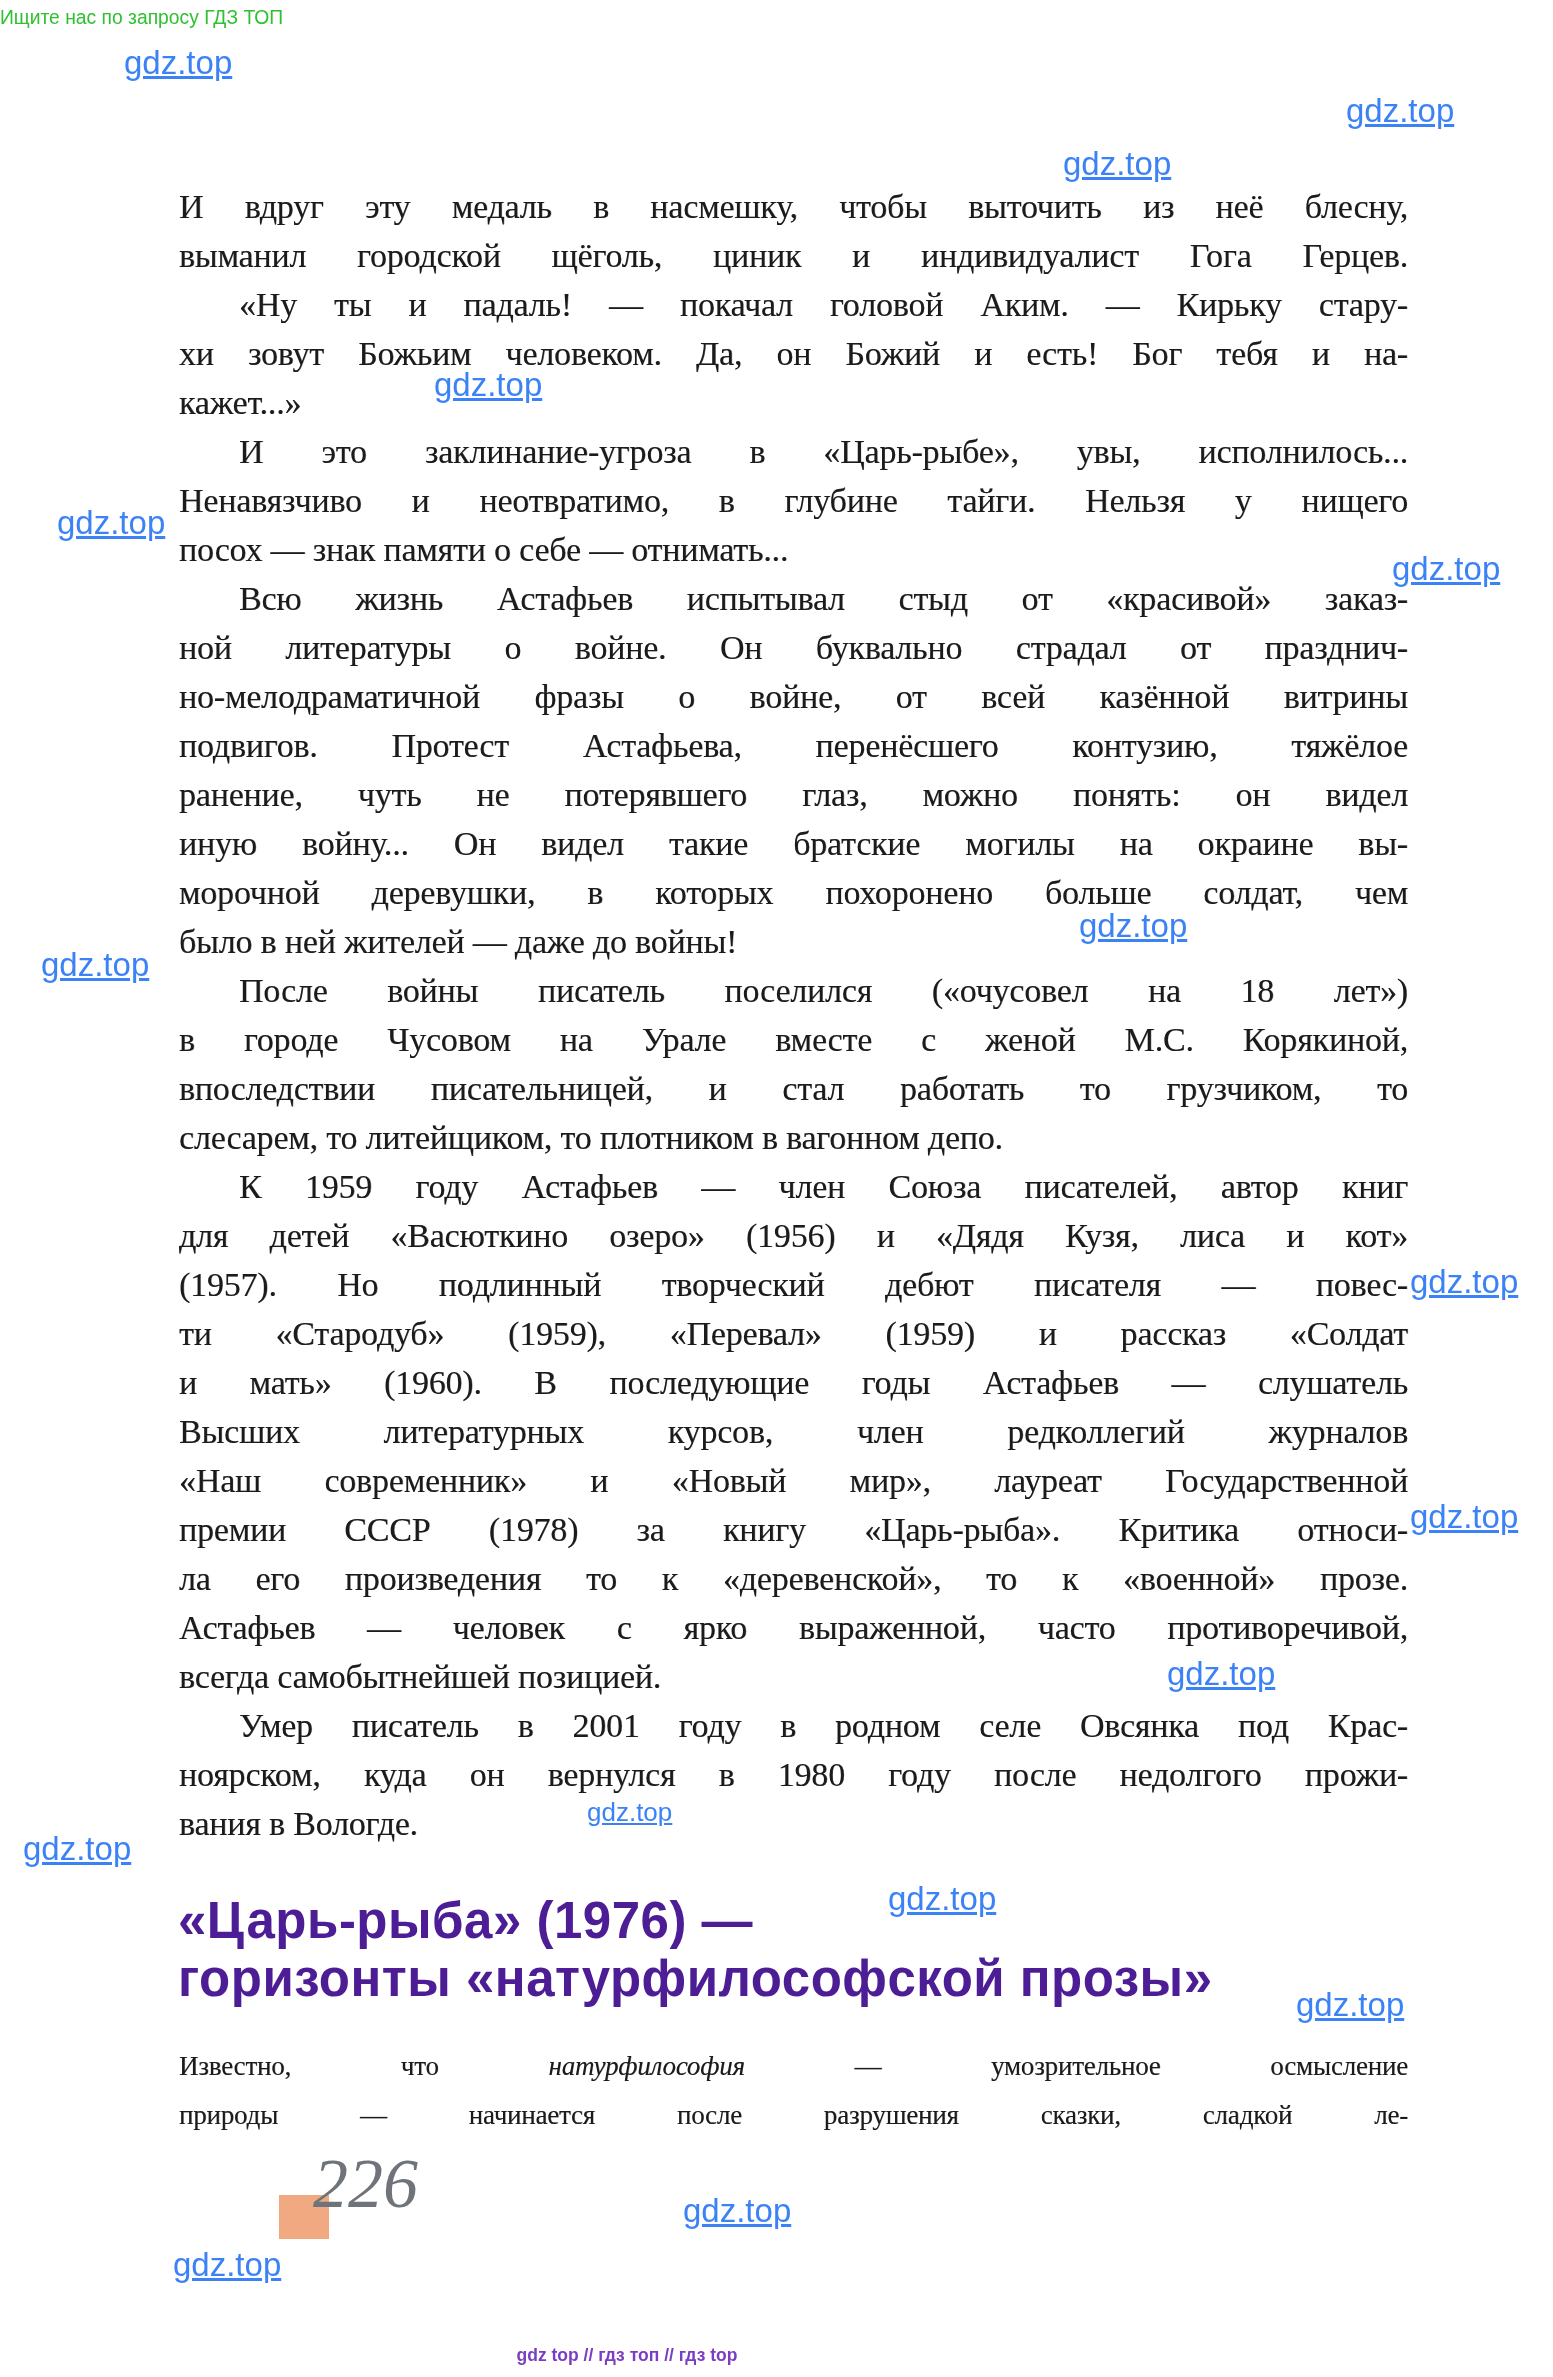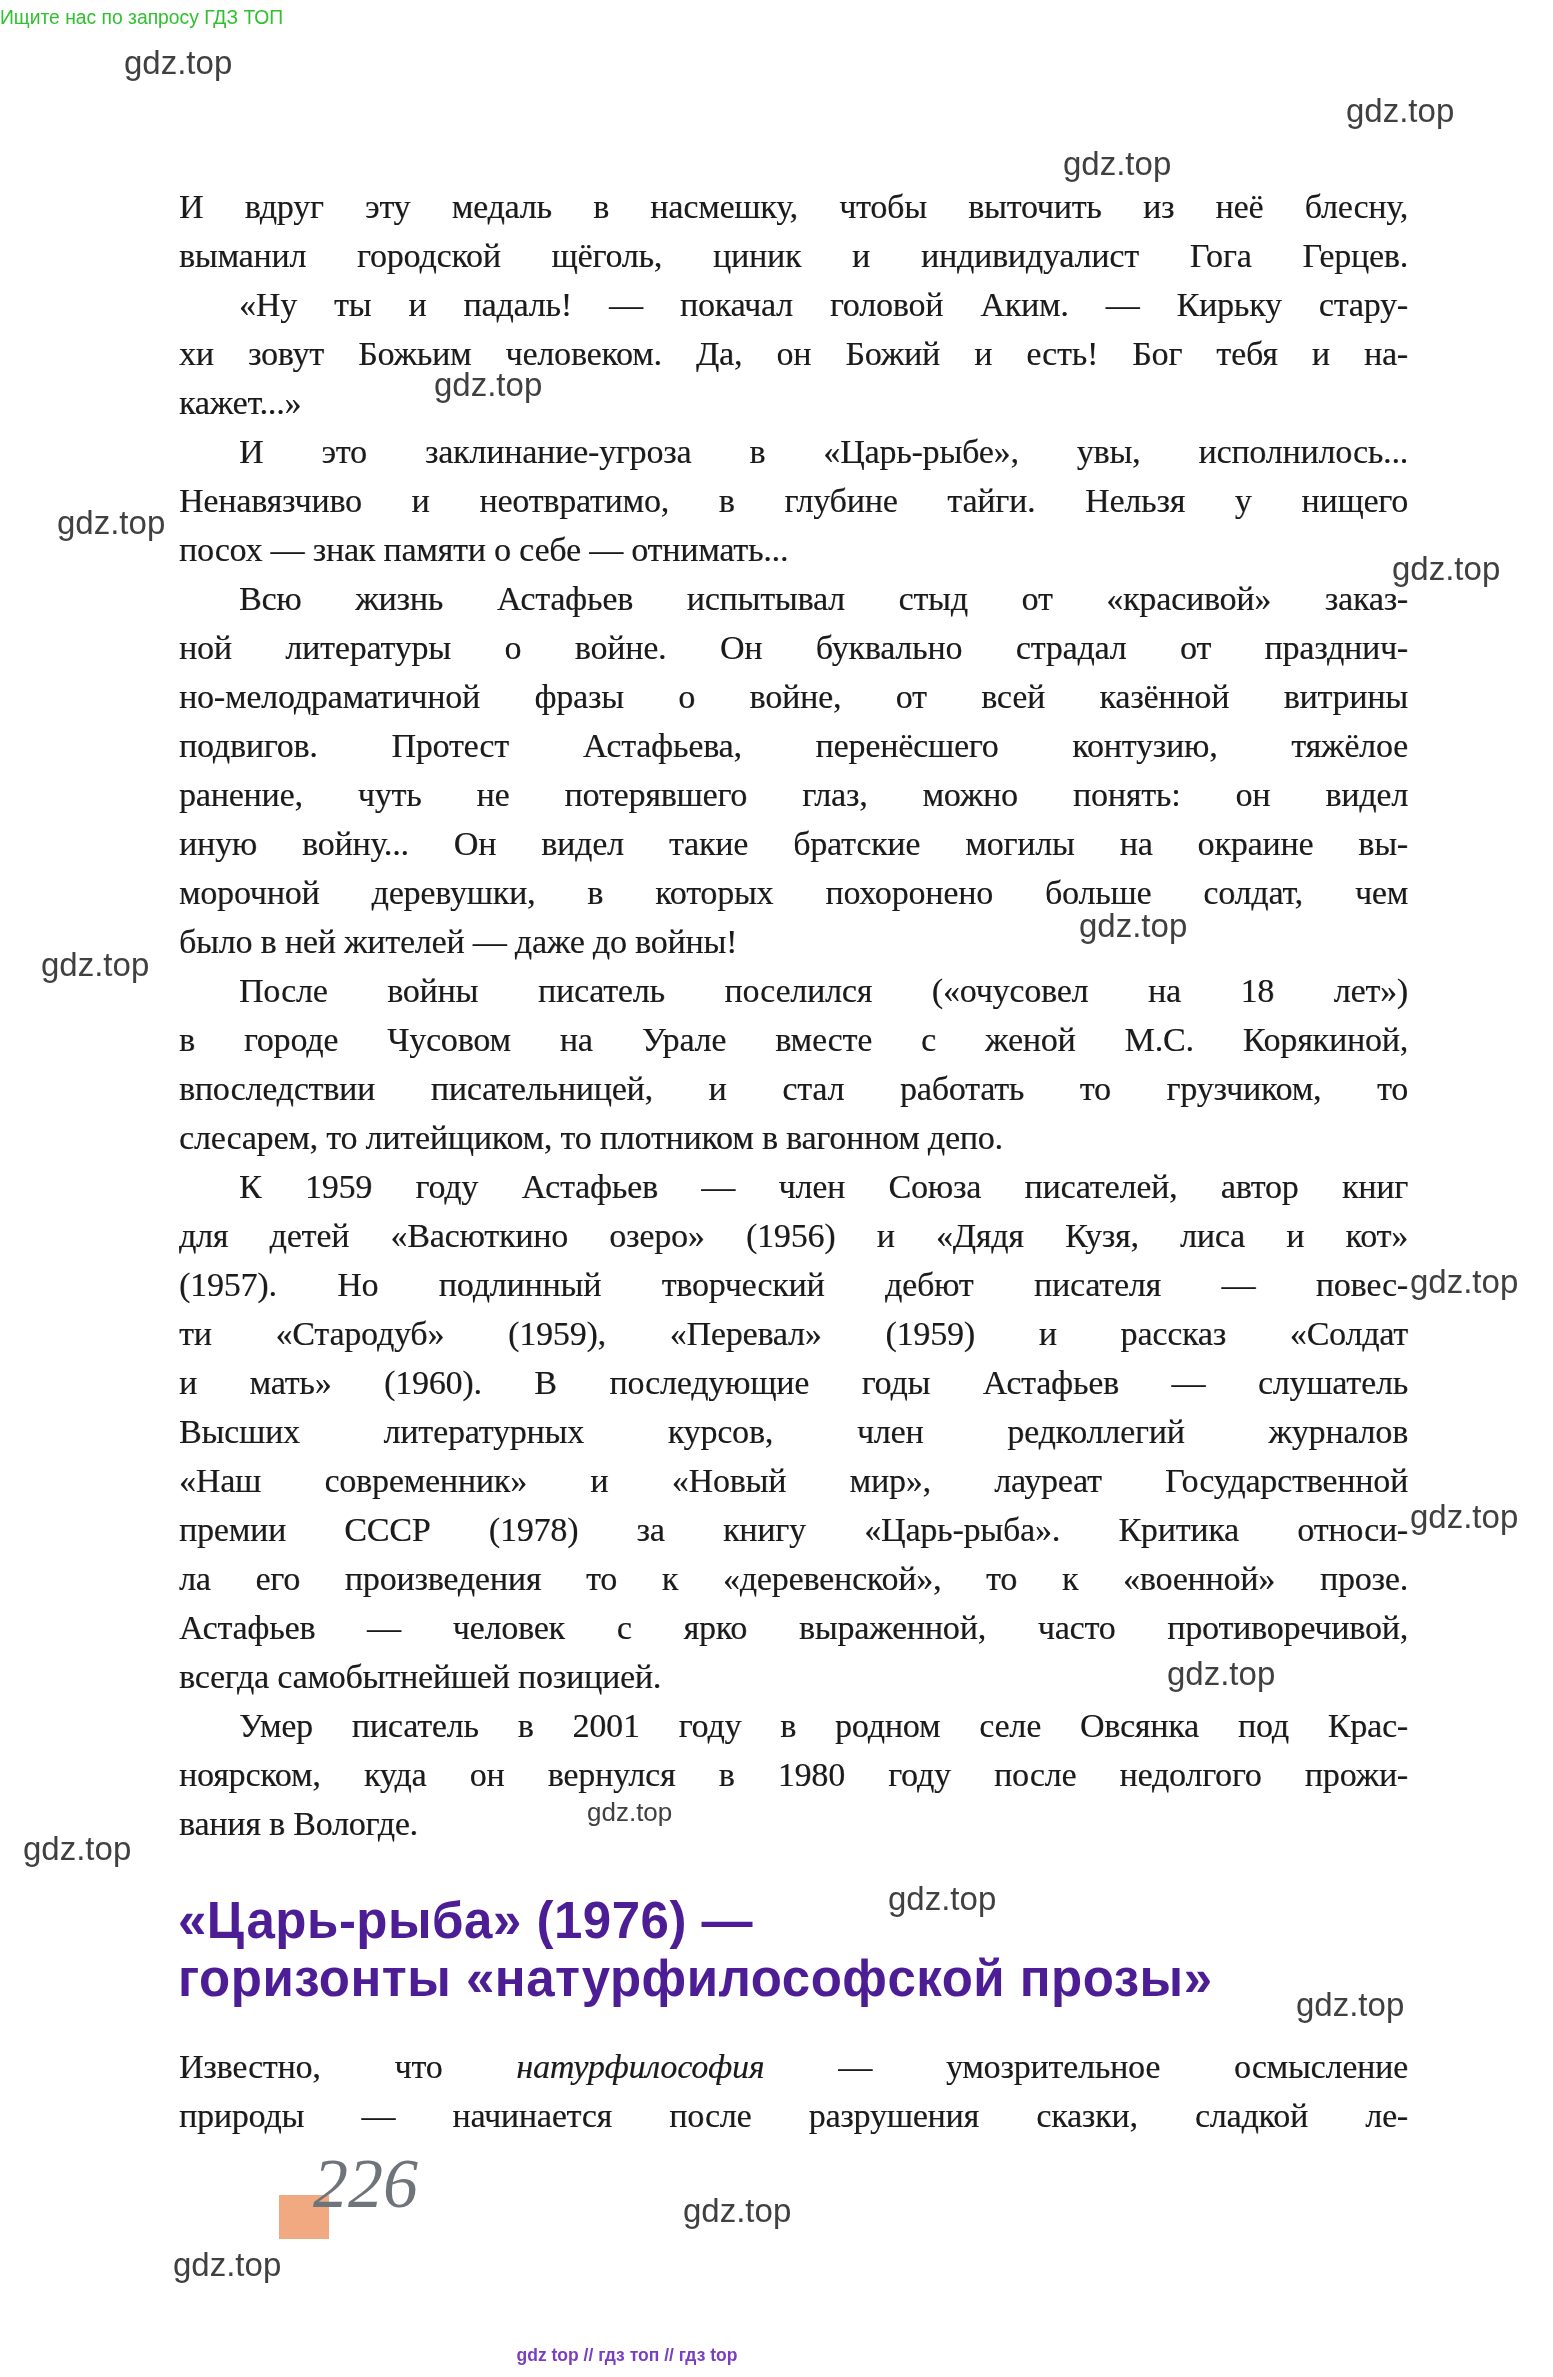--- a/index.html
+++ b/index.html
@@ -13,21 +13,21 @@
   .top-banner {
     position:absolute; top:7.4px; left:0; width:1482px; text-align:left;
     font:19.3px "Liberation Sans","DejaVu Sans",sans-serif;
     color:#2fc12f;
   }
 
   
   .wm {
     position:absolute;
     font:33px "Liberation Sans","DejaVu Sans",sans-serif;
-    color:#404040; white-space:nowrap;
+    color:#3b82f6; white-space:nowrap;text-decoration:underline;
   }
   .wm-small { font-size:26px; }
 
   
   .body-text {
     position:absolute; left:179px; top:182px; width:1229px;
     font-size:34px; line-height:49px; color:#1b1b1b;
     text-shadow:0.4px 0.4px 0.6px rgba(25,25,25,0.45);
     letter-spacing:-0.2px;
   }
@@ -40,21 +40,21 @@
   
   .heading {
     position:absolute; left:178px; top:1892px; width:1233px;
     font:700 51px/58px "Liberation Sans","DejaVu Sans",sans-serif;
     color:#4c1d95; letter-spacing:0.5px;
   }
 
   
   .intro {
     position:absolute; left:179px; top:2042px; width:1229px;
-    font-size:34px; line-height:49px; color:#1b1b1b;
+    font-size:27px; line-height:49px; color:#1b1b1b;
     text-shadow:0.4px 0.4px 0.6px rgba(25,25,25,0.45);
     letter-spacing:-0.2px;
   }
 
   
   .pagenum-square {
     position:absolute; left:279px; top:2195px; width:50px; height:44px;
     background:#f0a981;
   }
   .pagenum {

